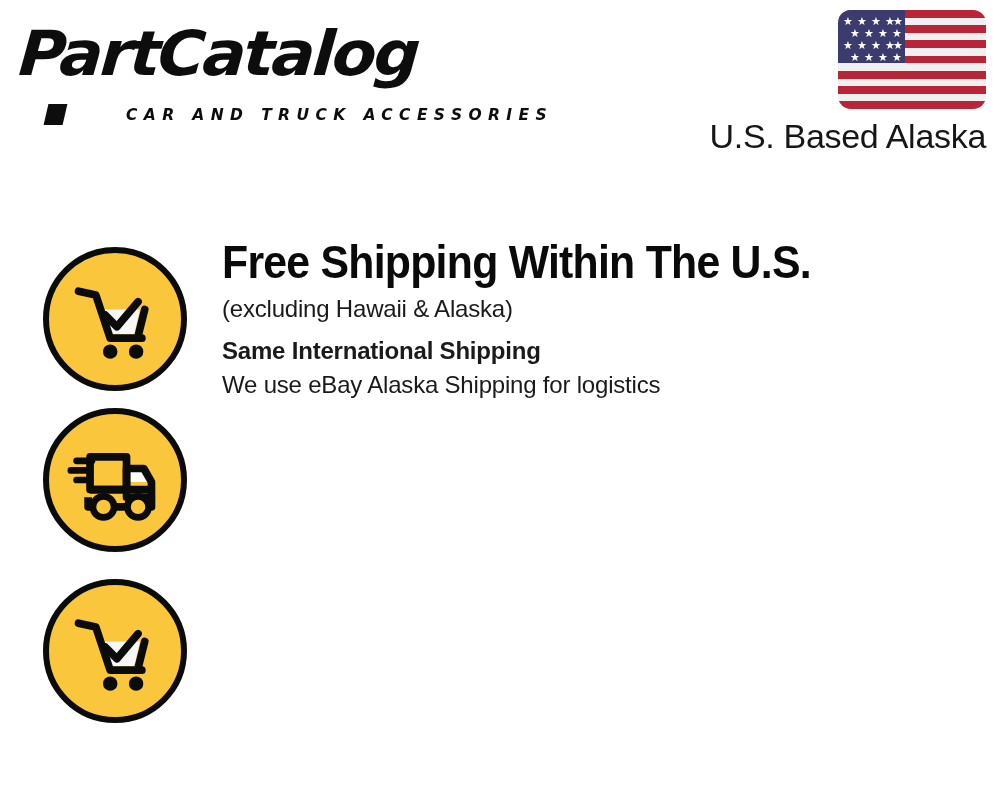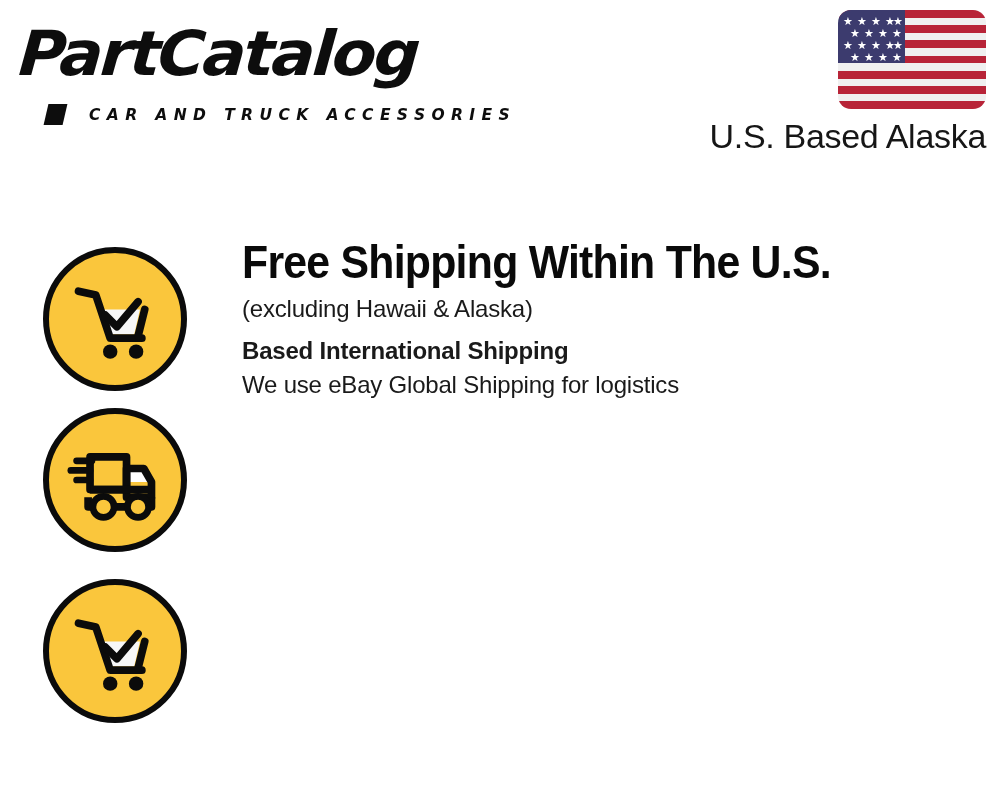--- a/index.html
+++ b/index.html
@@ -46,20 +46,21 @@
     white-space: nowrap;
     transform: scaleX(1.04) skewX(-4deg);
     transform-origin: left top;
   }
   .brand-tagline-row {
     position: absolute;
     left: 24px;
     top: 86px;
     display: flex;
     align-items: center;
+    gap: 37px;
   }
   .brand-tag-mark {
     width: 19px;
     height: 21px;
     background: #0d0d0d;
     transform: skewX(-13deg);
     margin-right: 24px;
   }
   .brand-tagline {
     font-family: "DejaVu Sans", sans-serif;
@@ -131,21 +132,21 @@
     left: 0;
     width: 1000px;
   }
   .feature-row {
     position: absolute;
     left: 0;
     width: 1000px;
     display: flex;
     align-items: center;
   }
-  .feature-row.row-1 { top: 0; gap: 20px; }
+  .feature-row.row-1 { top: 0; }
   .feature-row.row-2 { top: 172px; }
   .feature-row.row-3 { top: 343px; }
 
   .icon-badge {
     position: relative;
     flex: 0 0 auto;
     margin-left: 43px;
     width: 144px;
     height: 144px;
     border-radius: 50%;
@@ -254,22 +255,22 @@
         <path d="M12 21 L30 25 L45 70 L78 70" fill="none" stroke="#0b0b0b" stroke-width="8" stroke-linecap="round" stroke-linejoin="round"></path>
         <path d="M81 40 L74 68" fill="none" stroke="#0b0b0b" stroke-width="8" stroke-linecap="round" stroke-linejoin="round"></path>
         <path d="M40 46 L52 58 L74 32" fill="none" stroke="#0b0b0b" stroke-width="8" stroke-linecap="round" stroke-linejoin="round"></path>
         <circle cx="45" cy="84" r="7.5" fill="#0b0b0b"></circle>
         <circle cx="72" cy="84" r="7.5" fill="#0b0b0b"></circle>
       </svg>
     </div>
     <div class="feature-text">
       <div class="feature-title">Free Shipping Within The U.S.</div>
       <div class="feature-sub lead">(excluding Hawaii &amp; Alaska)</div>
-      <div class="feature-sub strong">Based International Shipping</div>
-      <div class="feature-sub tail">We use eBay Global Shipping for logistics</div>
+      <div class="feature-sub strong">Same International Shipping</div>
+      <div class="feature-sub tail">We use eBay Alaska Shipping for logistics</div>
     </div>
   </div>
 
   <div class="feature-row row-2">
     <div class="icon-badge">
       <svg viewBox="0 0 100 100" aria-hidden="true">
         <polygon points="62,38 80,38 87,52 62,52" fill="#FFFFFF"></polygon>
         <path d="M24 26 H62 V60 H24 Z" fill="none" stroke="#0b0b0b" stroke-width="8" stroke-linejoin="round"></path>
         <path d="M62 38 H80 L88 52 V68 H62 Z" fill="none" stroke="#0b0b0b" stroke-width="8" stroke-linejoin="round"></path>
         <path d="M24 60 H88" fill="none" stroke="#0b0b0b" stroke-width="8"></path>

